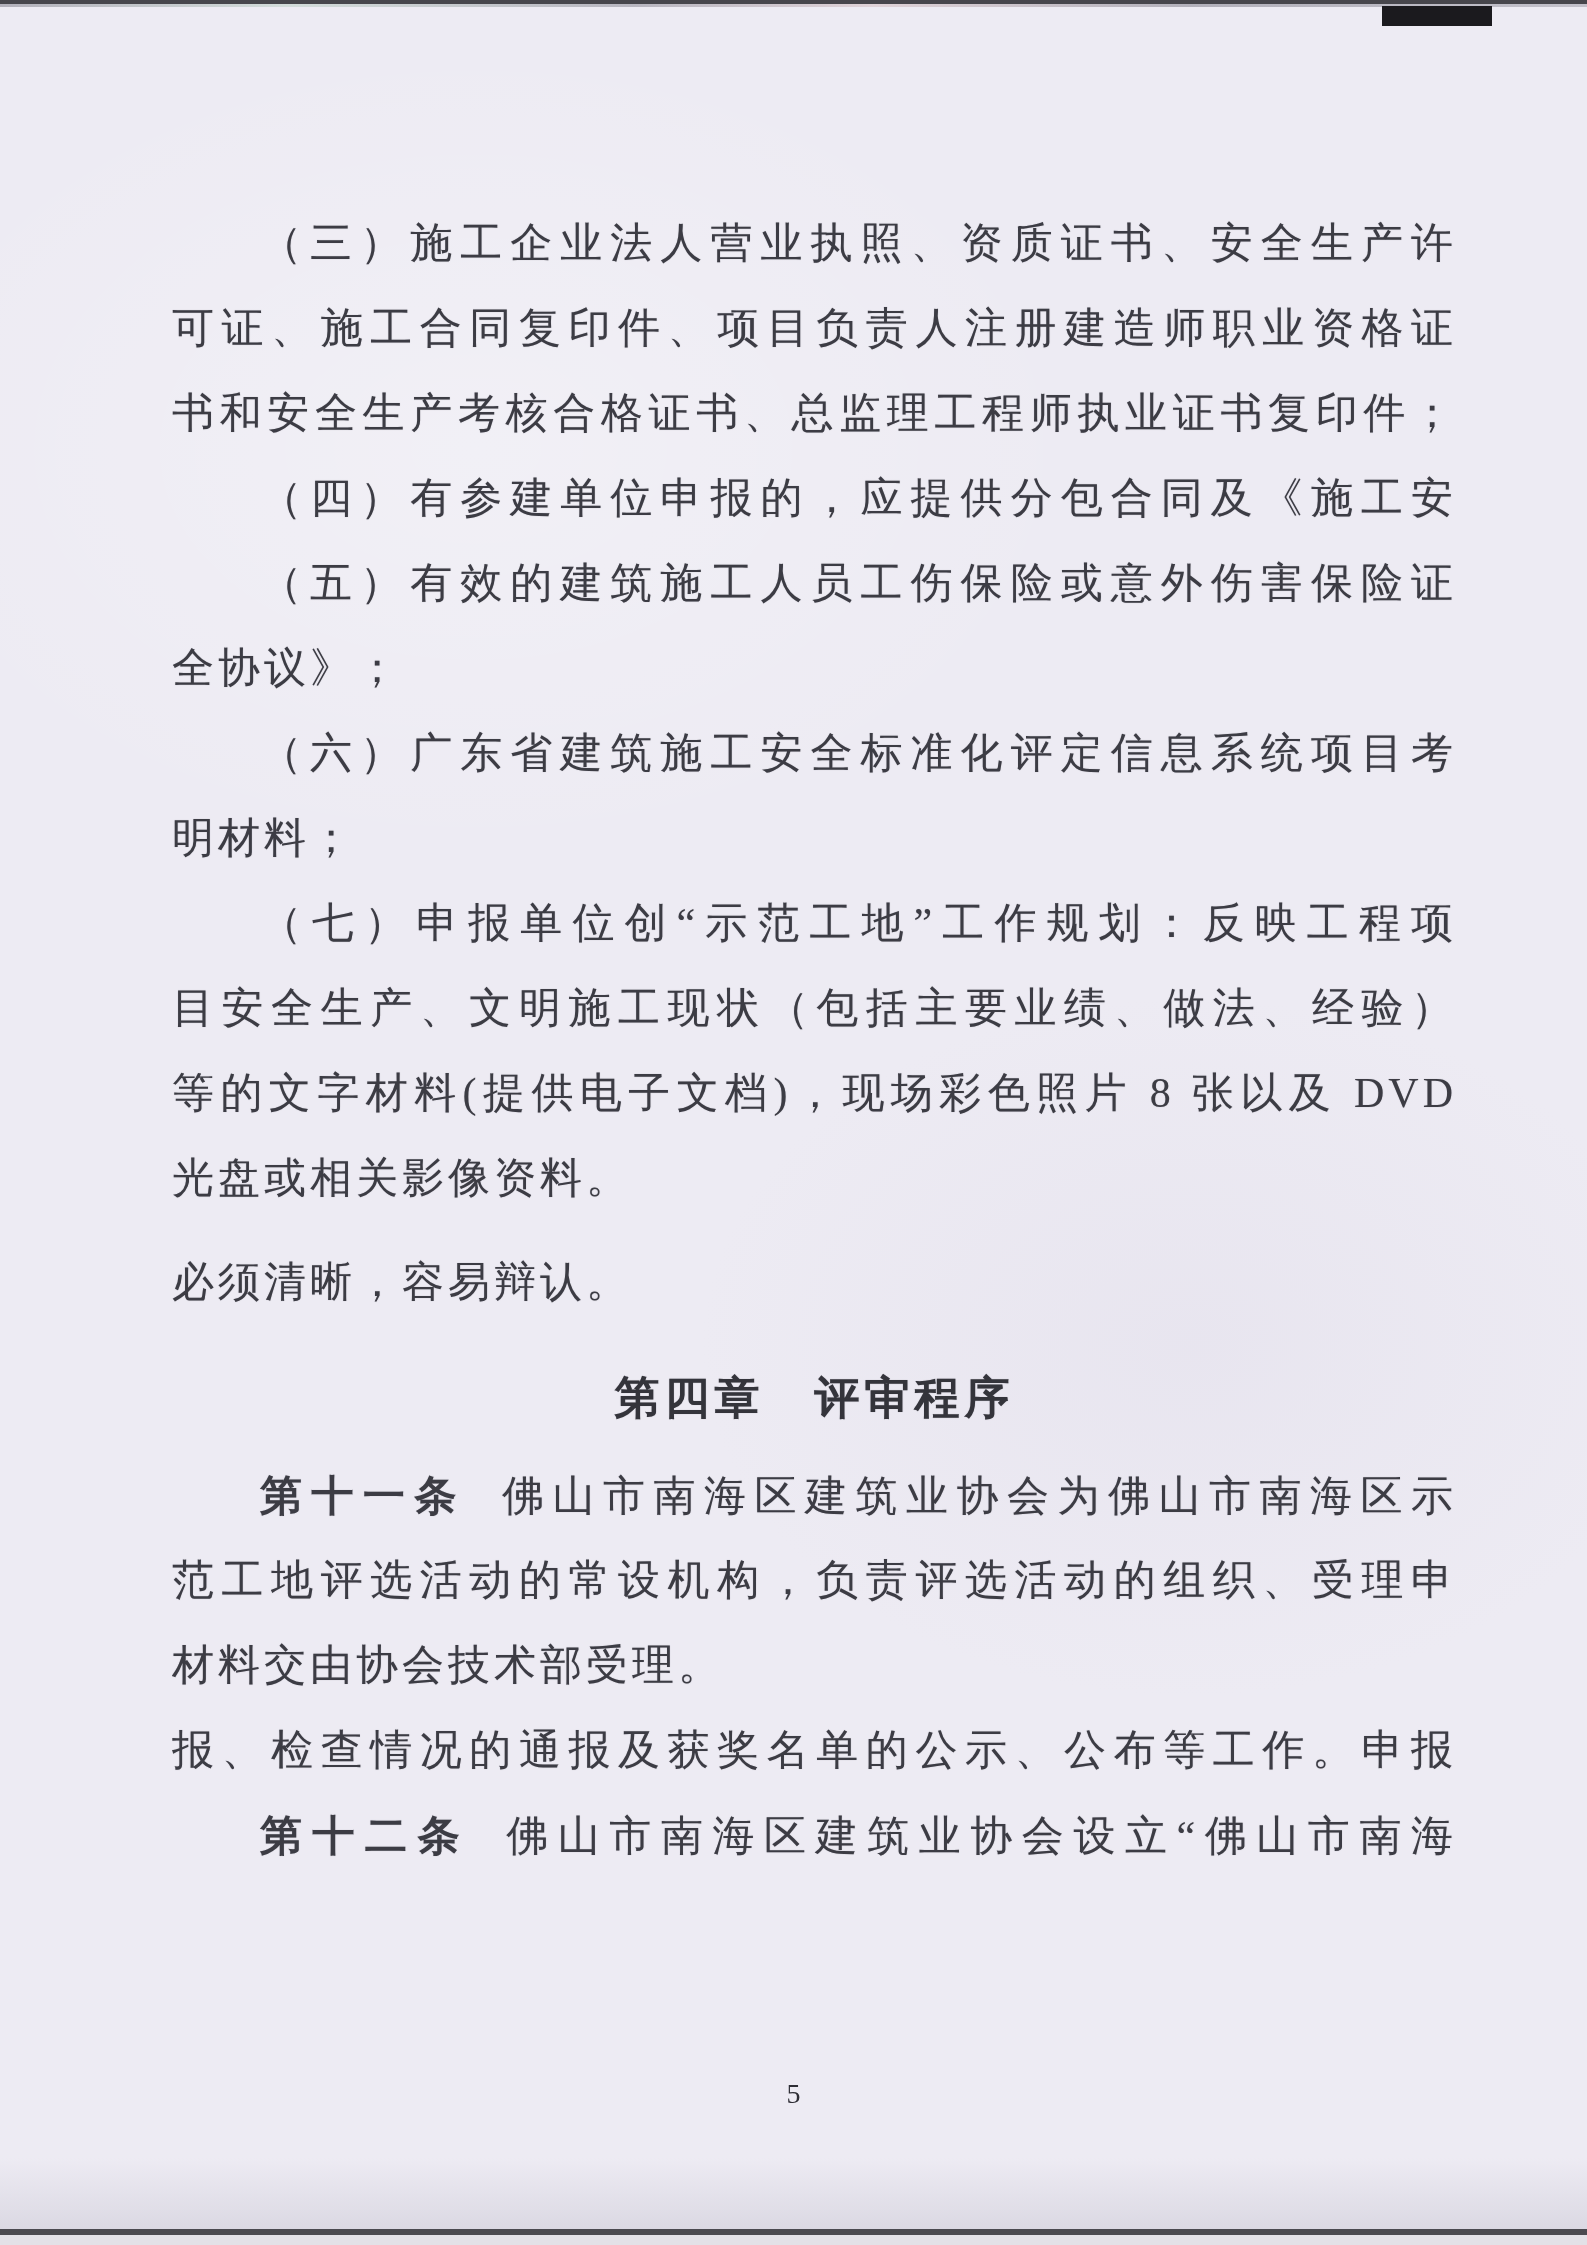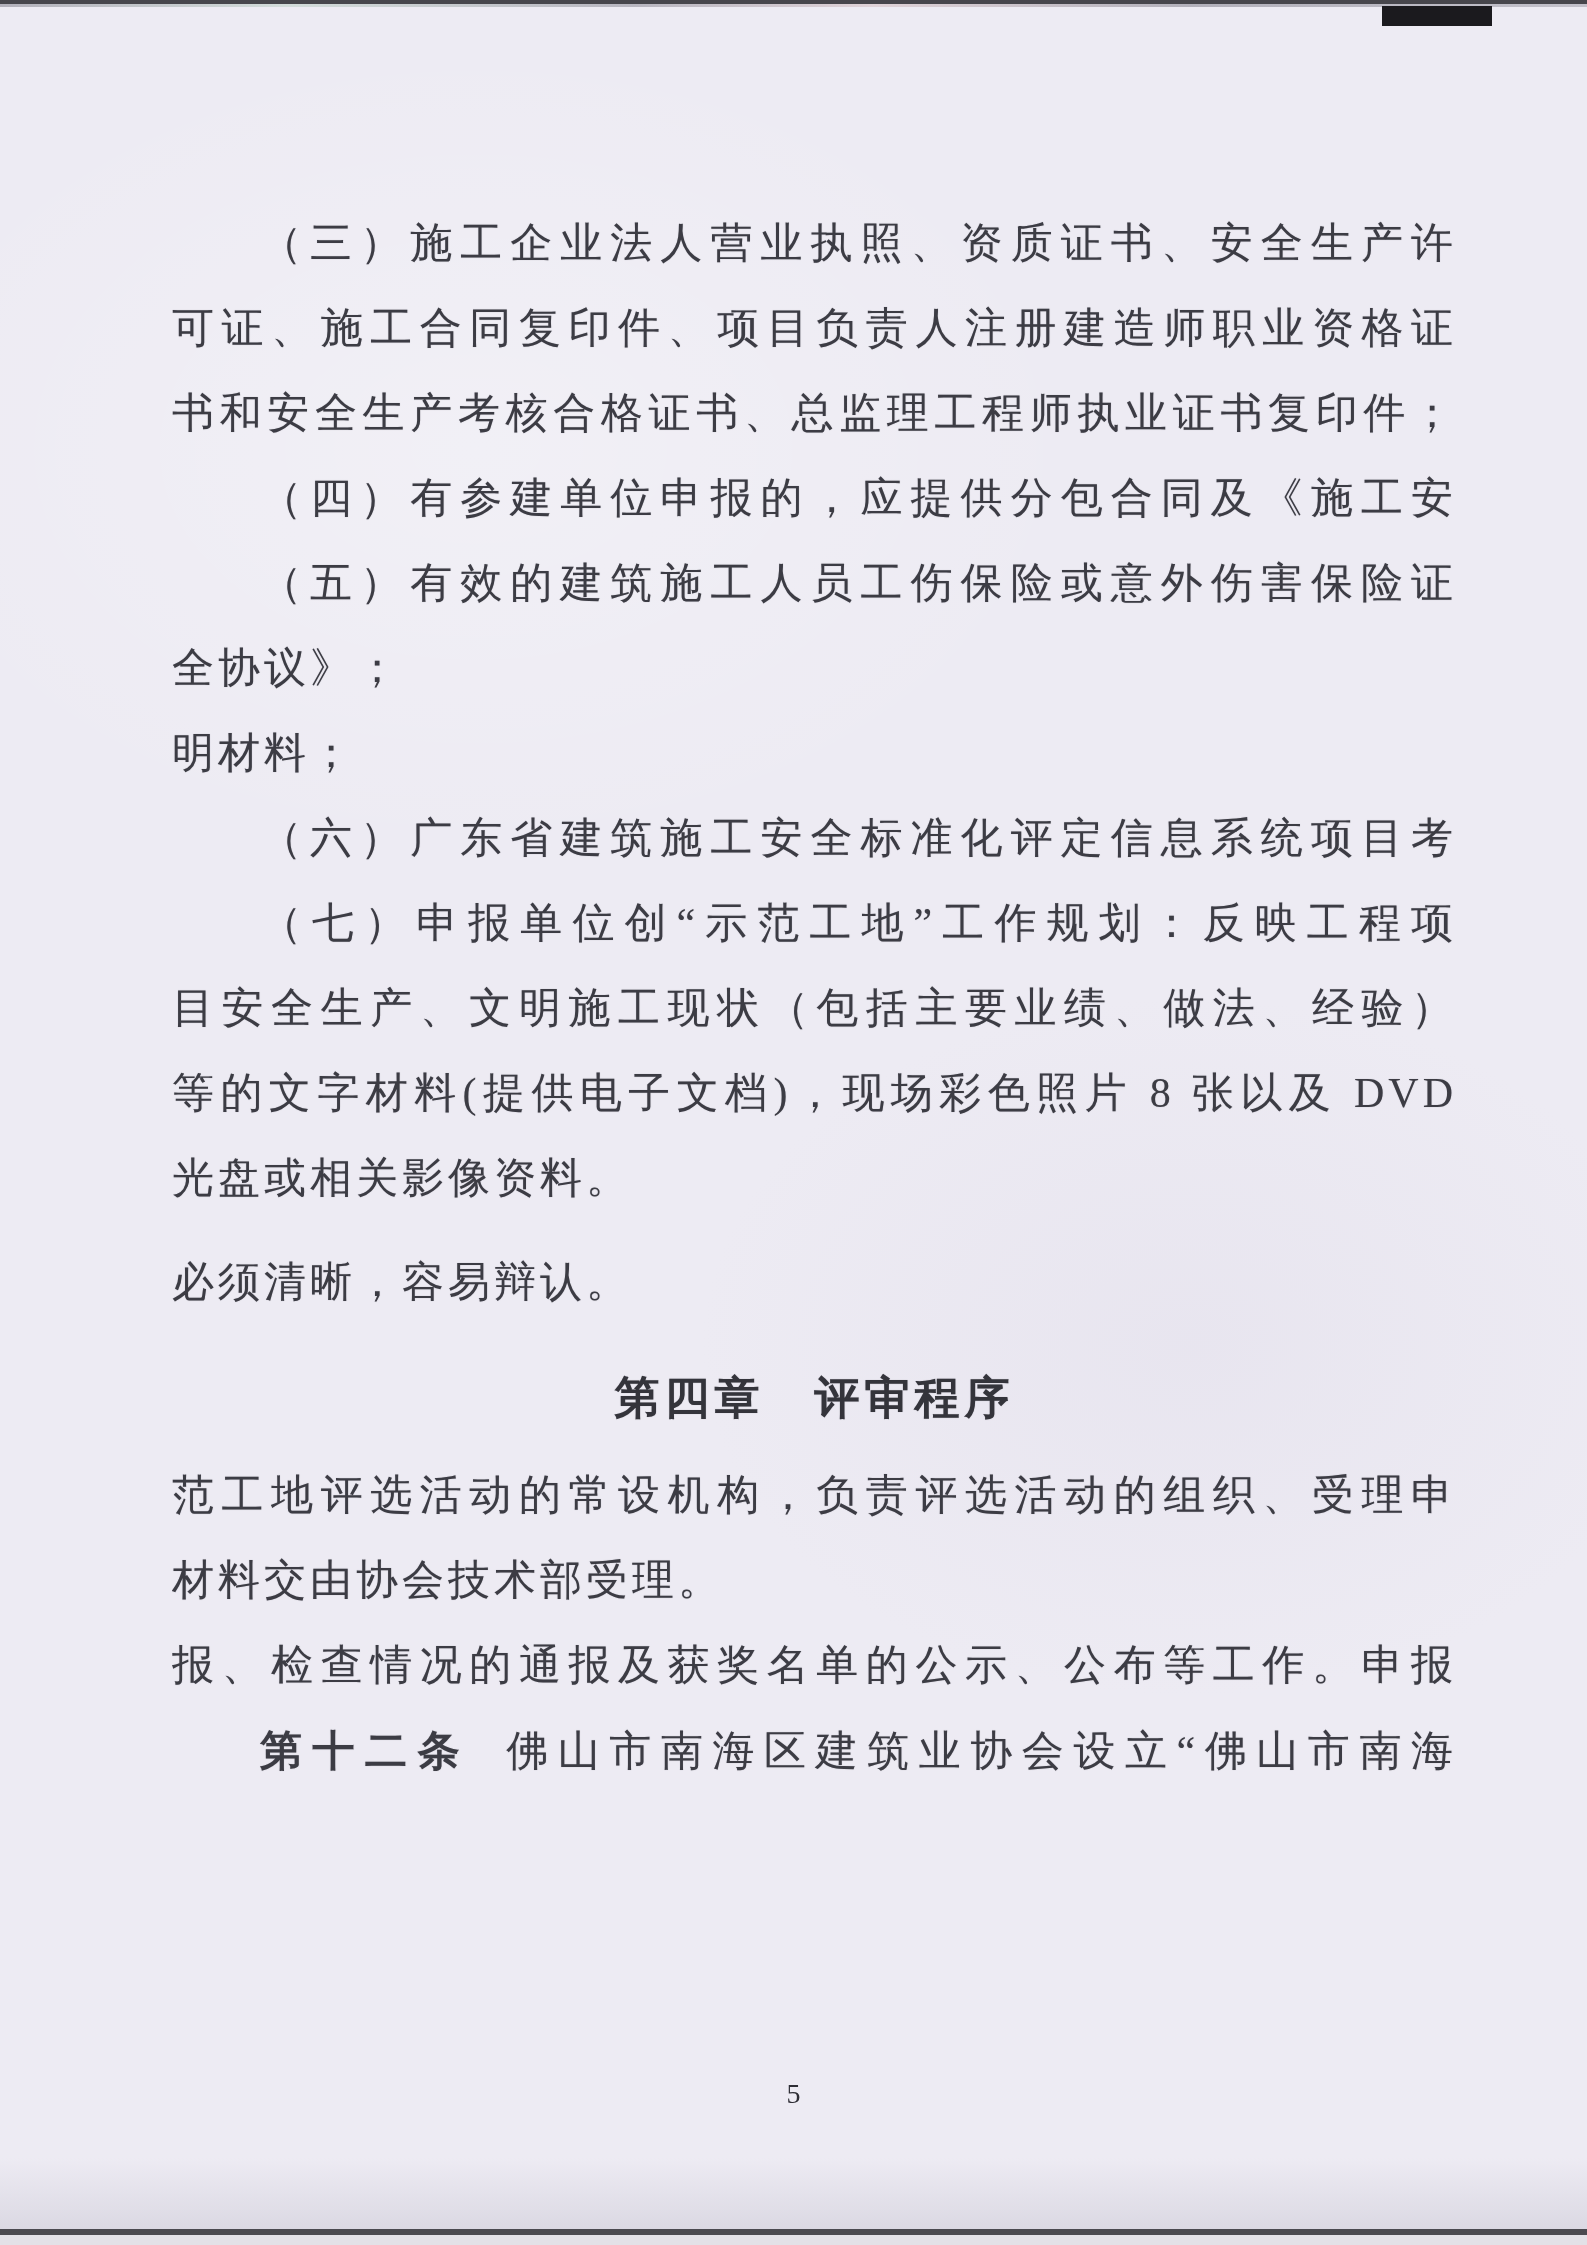--- a/index.html
+++ b/index.html
@@ -118,35 +118,38 @@
   <div class="text-block" style="color: rgb(60, 60, 68);">
 
     <div class="line indent">（三）施工企业法人营业执照、资质证书、安全生产许</div>
     <div class="line">可证、施工合同复印件、项目负责人注册建造师职业资格证</div>
     <div class="line">书和安全生产考核合格证书、总监理工程师执业证书复印件；</div>
 
     <div class="line indent">（四）有参建单位申报的，应提供分包合同及《施工安</div>
     <div class="line indent">（五）有效的建筑施工人员工伤保险或意外伤害保险证</div>
 
     <div class="line end">全协议》；</div>
+    <div class="line indent">（六）广东省建筑施工安全标准化评定信息系统项目考</div>
+
     <div class="line end">明材料；</div>
-
-    <div class="line indent">（六）广东省建筑施工安全标准化评定信息系统项目考</div>
 
     <div class="line indent">（七）申报单位创“示范工地”工作规划：反映工程项</div>
     <div class="line">目安全生产、文明施工现状（包括主要业绩、做法、经验）</div>
     <div class="line">等的文字材料(提供电子文档)，现场彩色照片 8 张以及 DVD</div>
     <div class="line end">光盘或相关影像资料。</div>
 
     <div class="spacer-sm"></div>
 
     <div class="line end">必须清晰，容易辩认。</div>
 
     <div class="chapter-heading">第四章　评审程序</div>
 
+    <div class="line indent">
+      <span class="term">第十一条</span><span>佛山市南海区建筑业协会为佛山市南海区示</span>
+    </div>
     <div class="line">范工地评选活动的常设机构，负责评选活动的组织、受理申</div>
     <div class="line end">材料交由协会技术部受理。</div>
     <div class="line">报、检查情况的通报及获奖名单的公示、公布等工作。申报</div>
 
     <div class="line indent">
       <span class="term">第十二条</span><span>佛山市南海区建筑业协会设立“佛山市南海</span>
     </div>
 
   </div>
 

